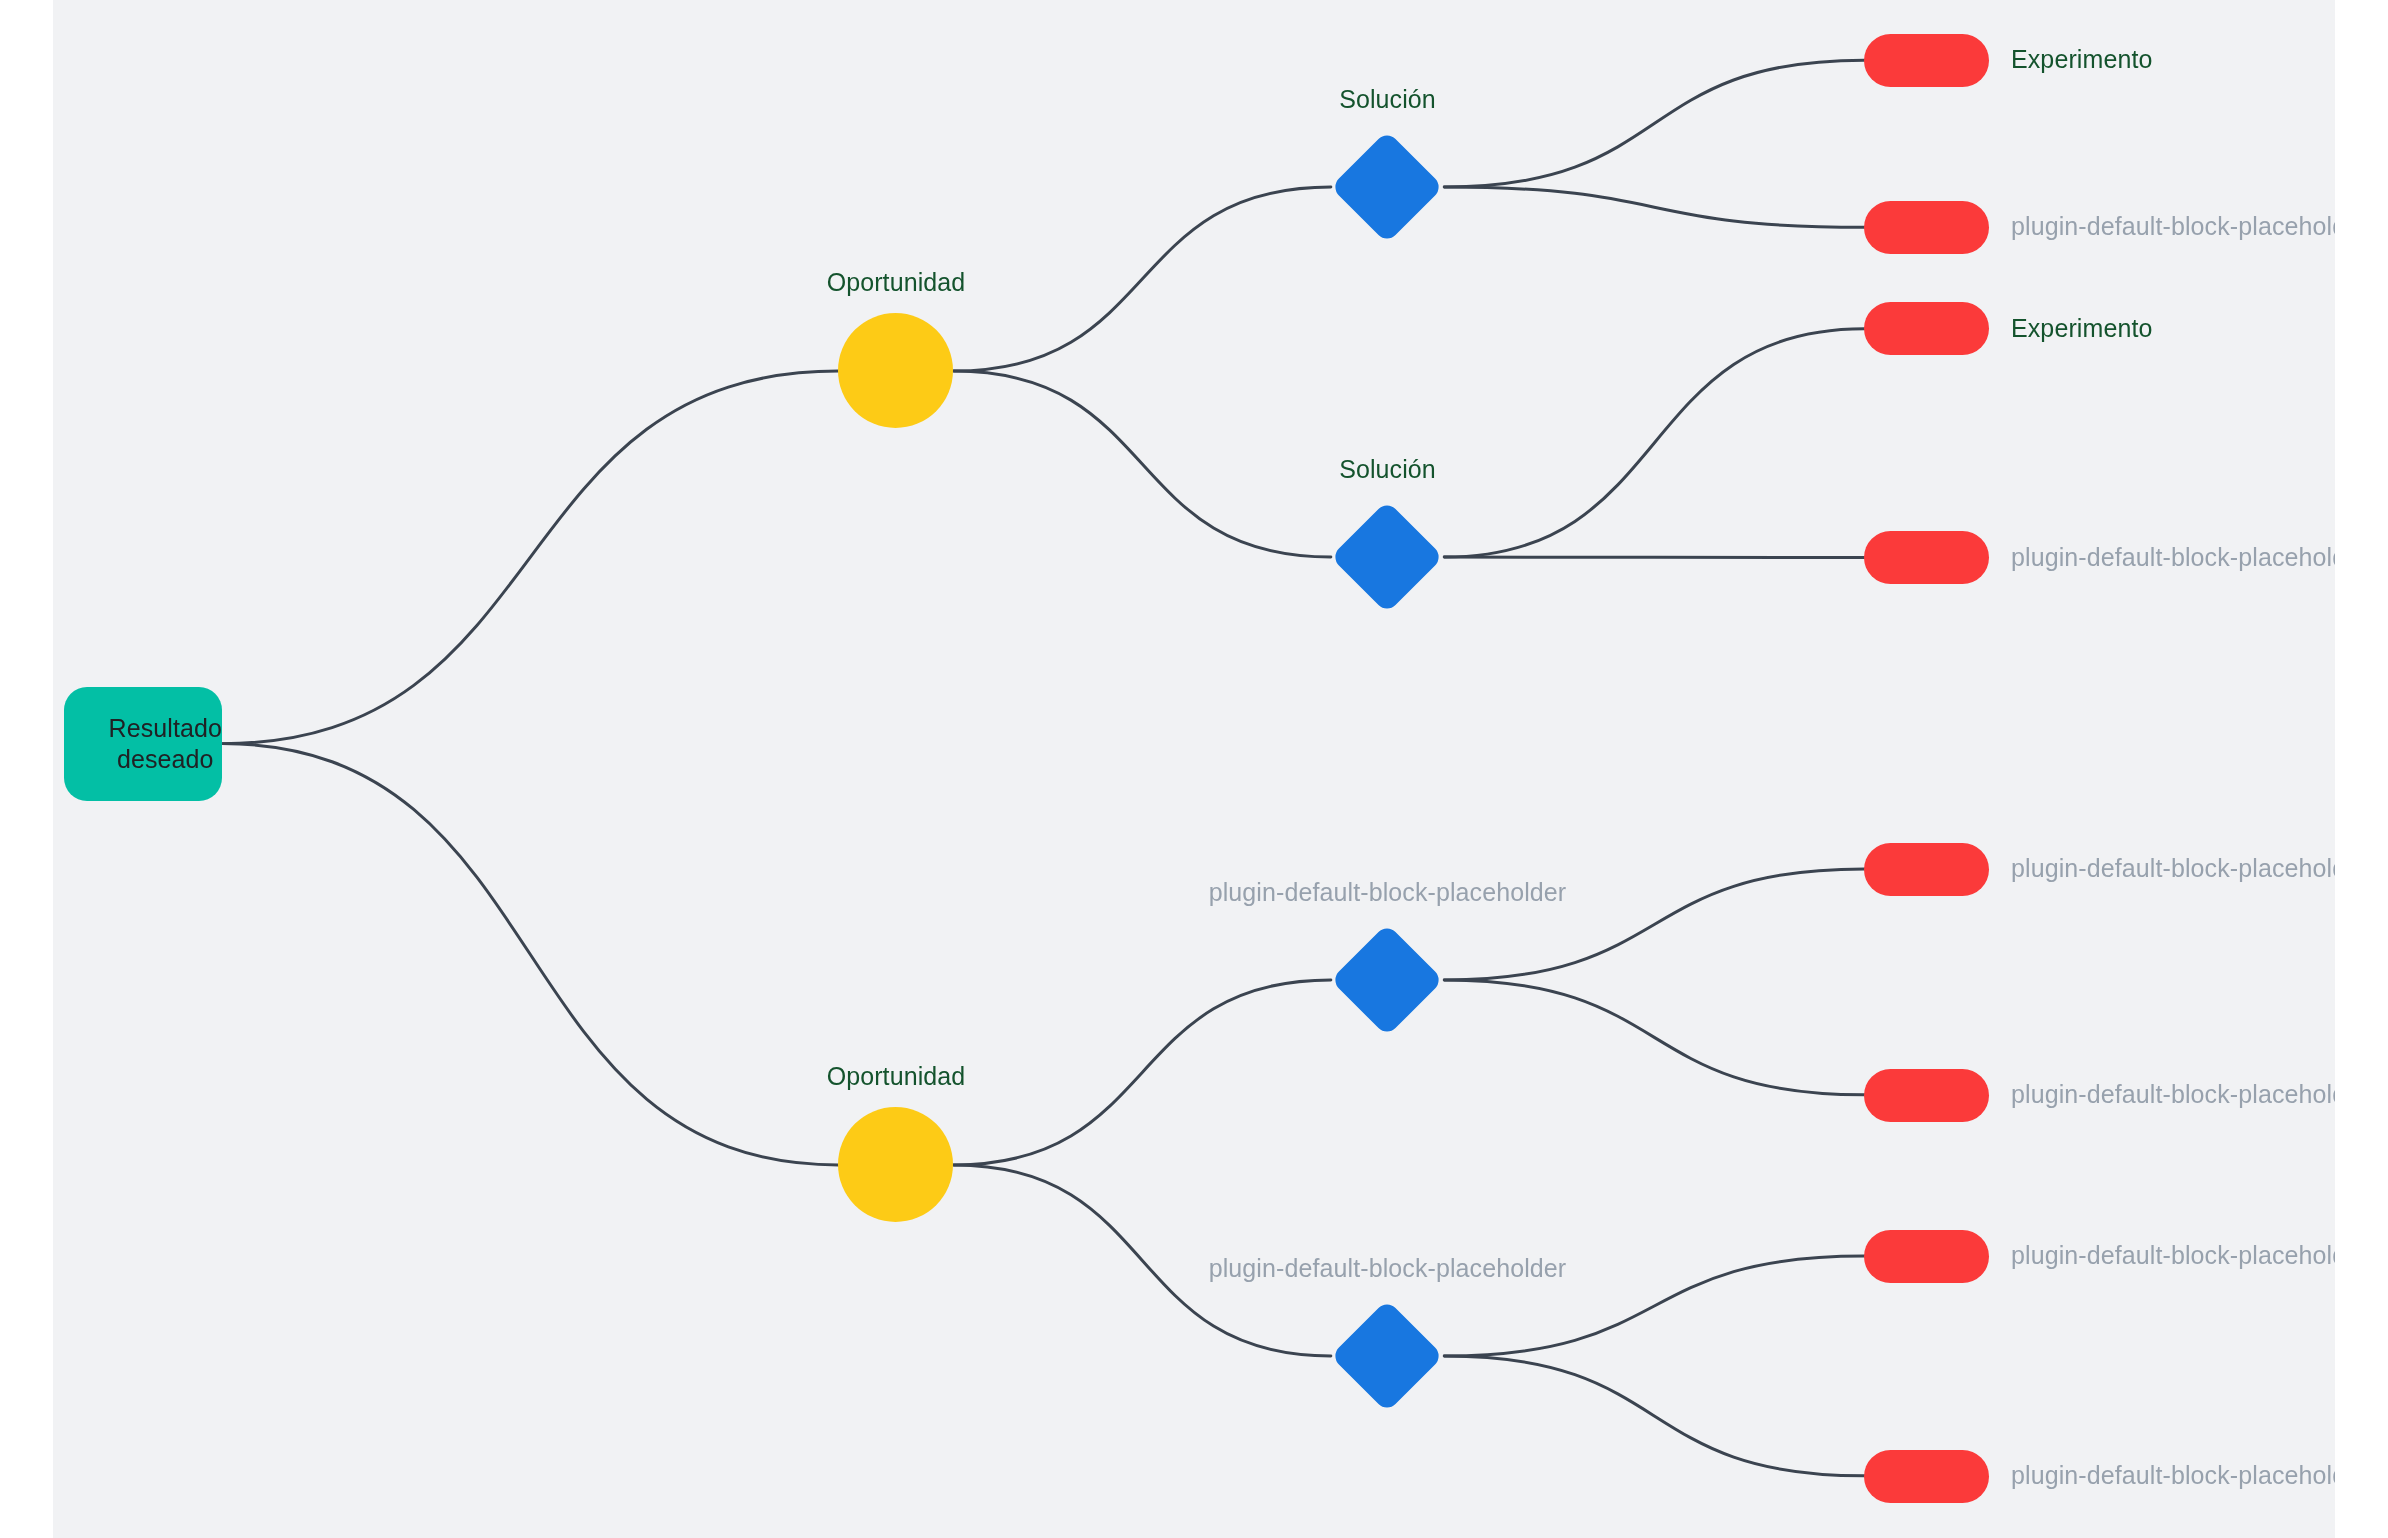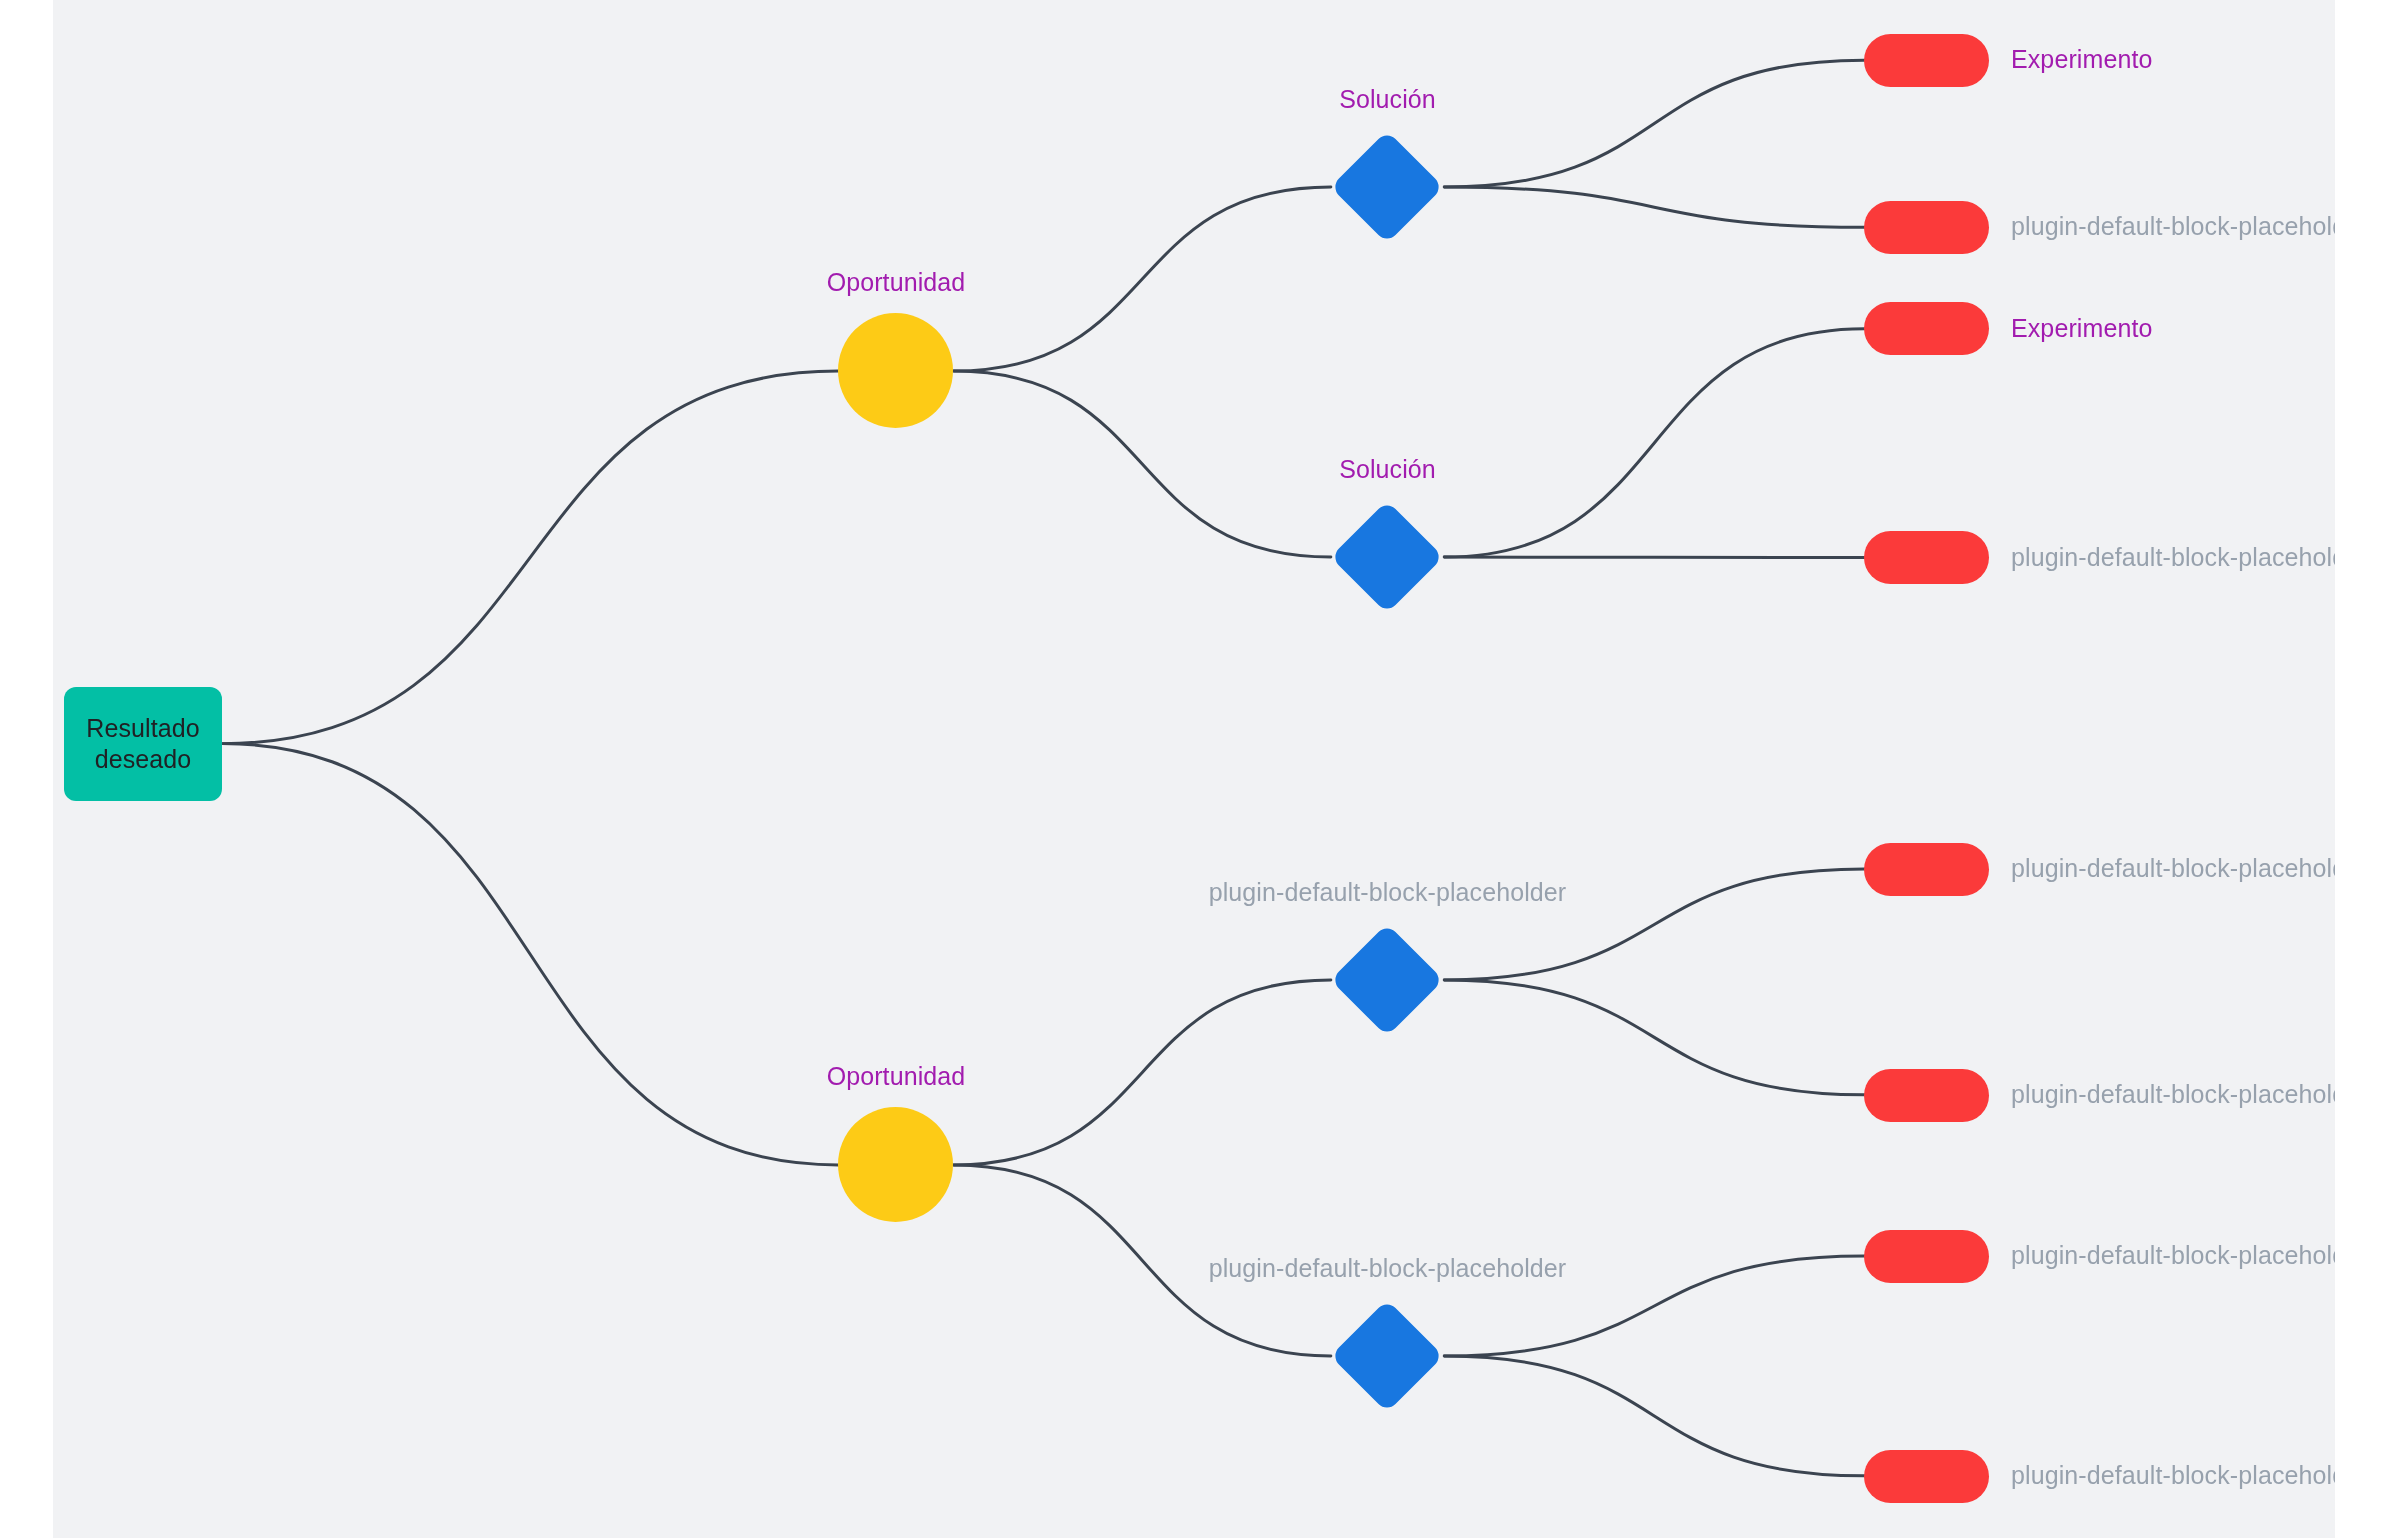--- a/index.html
+++ b/index.html
@@ -30,24 +30,24 @@
     position: absolute;
     left: 0;
     top: 0;
     width: 2282px;
     height: 1538px;
   }
   .node {
     position: absolute;
   }
   .outcome-box {
-    border-radius: 12px;
+    border-radius: 23px;
     display: flex;
     align-items: center;
-    justify-content: center;
+    justify-content: flex-end;
     text-align: center;
     color: #202124;
     font-size: 25px;
     line-height: 1.26;
     letter-spacing: 0.1px;
   }
   .opportunity-circle {
     border-radius: 50%;
   }
   .solution-diamond {
@@ -55,21 +55,21 @@
     transform: rotate(45deg);
   }
   .experiment-pill {
     border-radius: 28px;
   }
   .node-label {
     position: absolute;
     white-space: nowrap;
     font-size: 25px;
     letter-spacing: 0.1px;
-    color: #a21caf;
+    color: #14532d;
   }
   .node-label.placeholder {
     color: #97a1ad;
   }
   .node-label.side {
     line-height: 1;
   }
 </style>
 </head>
 <body>

